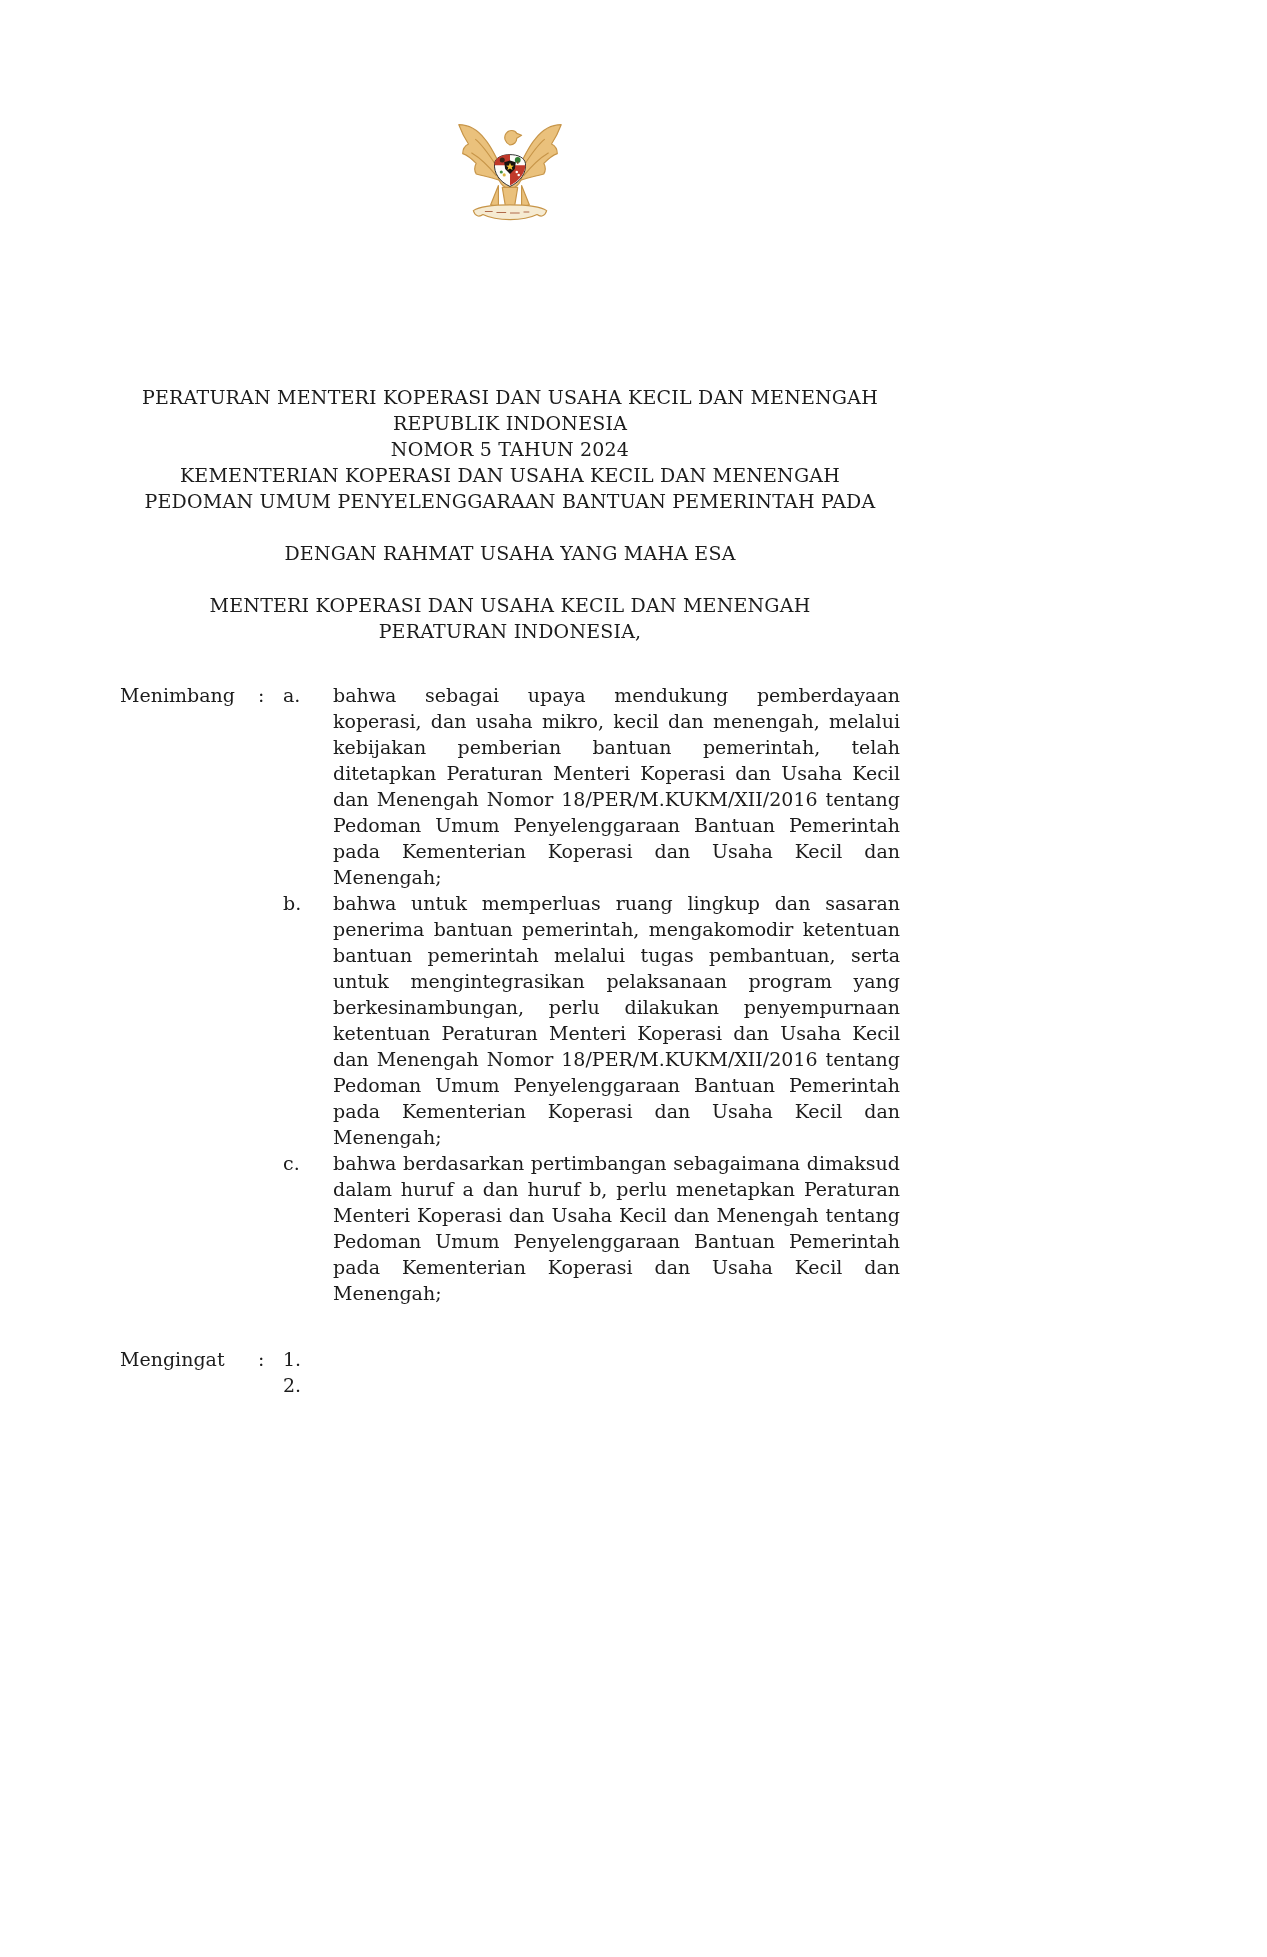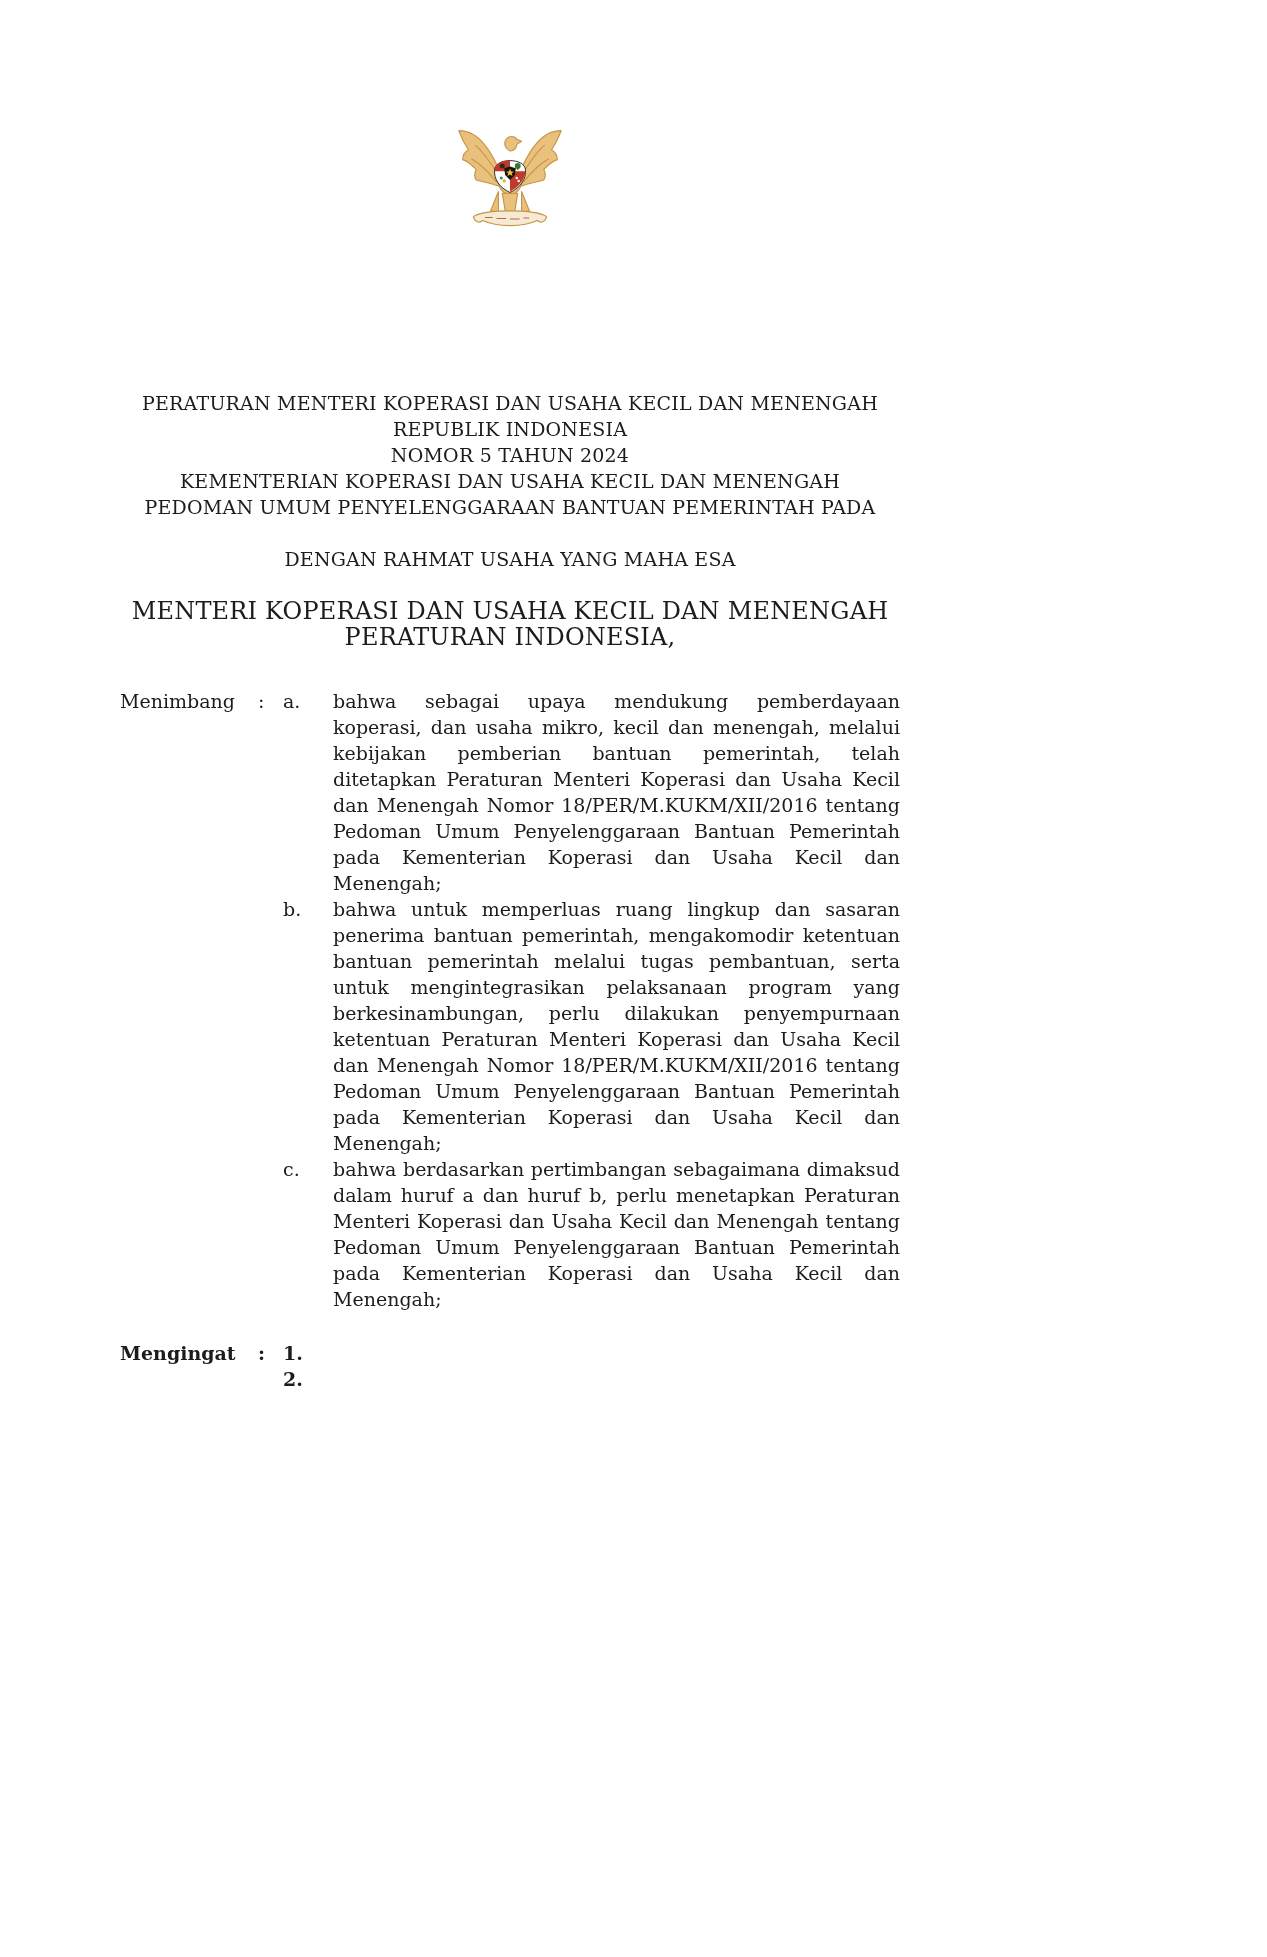--- a/index.html
+++ b/index.html
@@ -9,21 +9,21 @@
     height: 1957px;
     background: #ffffff;
     position: relative;
     overflow: hidden;
     font-family: "DejaVu Serif", "Liberation Serif", serif;
     color: #1c1c1c;
   }
   .content {
     position: absolute;
     left: 120px;
-    top: 8px;
+    top: 2px;
     width: 780px;
   }
   .emblem {
     margin-top: 114px;
     display: flex;
     justify-content: center;
   }
   .title-block {
     margin-top: 156px;
     text-align: center;
@@ -34,30 +34,30 @@
   .invocation {
     margin-top: 26px;
     text-align: center;
     font-size: 19px;
     line-height: 26px;
     letter-spacing: 0.2px;
   }
   .authority {
     margin-top: 26px;
     text-align: center;
-    font-size: 24px;
+    font-size: 19px;
     line-height: 26px;
     letter-spacing: 0.2px;
   }
   .clause {
     font-size: 19px;
     line-height: 26px;
   }
   .clause-menimbang { margin-top: 38px; }
-  .clause-mengingat { margin-top: 28px; font-weight: bold; }
+  .clause-mengingat { margin-top: 40px; }
   .row {
     display: grid;
     grid-template-columns: 138px 25px 50px 1fr;
   }
   .row .item-text {
     text-align: justify;
     text-justify: inter-word;
   }
   .row .section-label, .row .colon, .row .marker { text-align: left; }
 </style>

